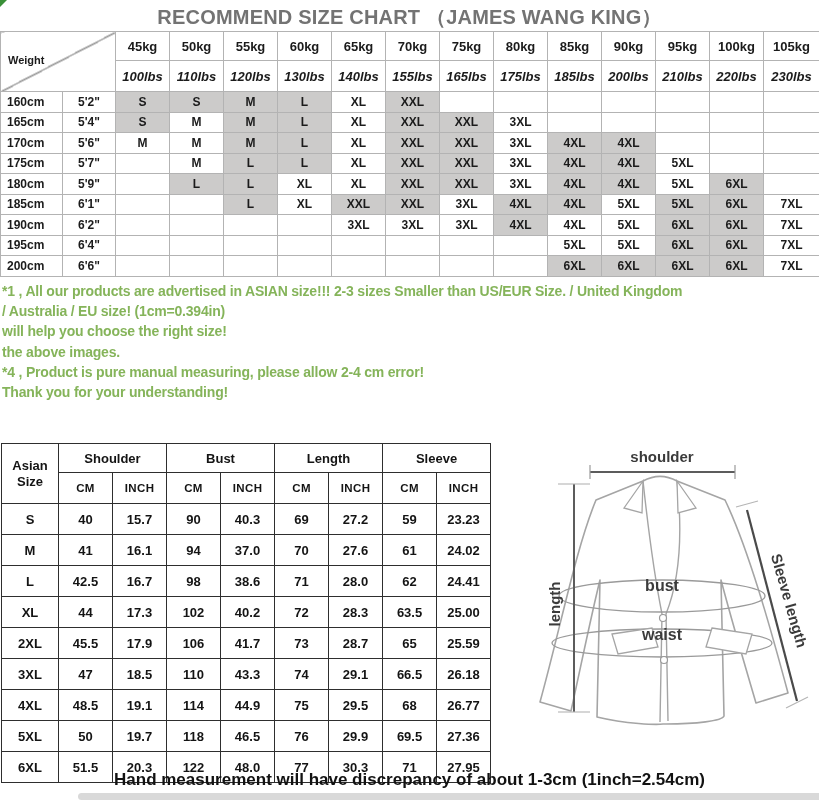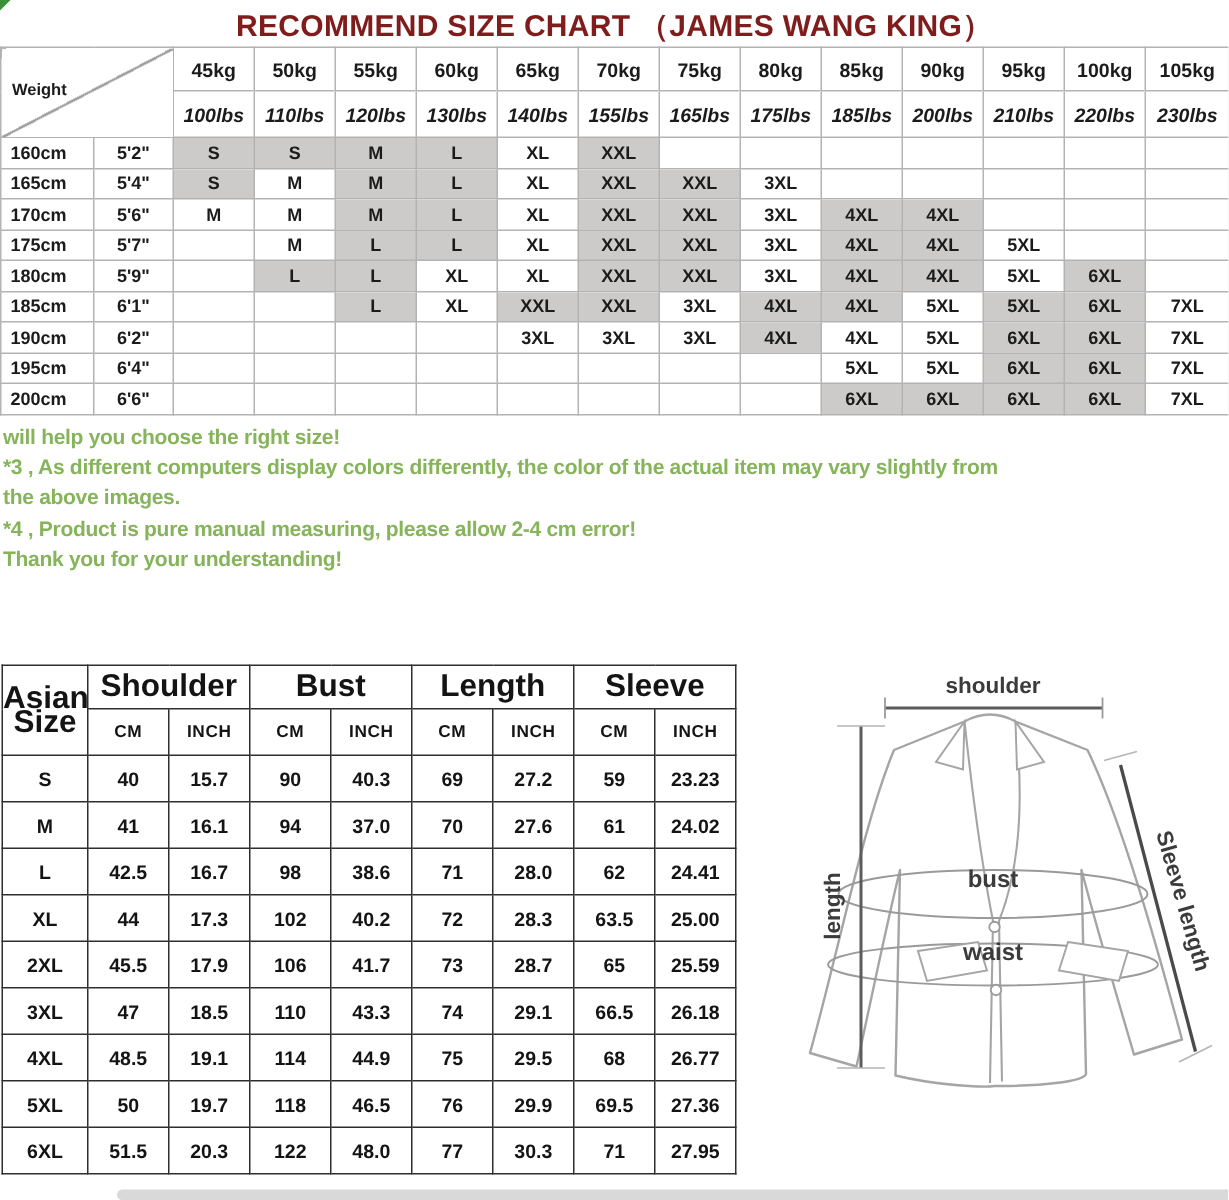--- a/index.html
+++ b/index.html
@@ -1,20 +1,20 @@
 <!DOCTYPE html>
 <html><head>
 <meta charset="utf-8">
 <style>
   html,body{margin:0;padding:0;background:#fff;}
   .wrap{position:relative;width:819px;height:800px;background:#fff;overflow:hidden;
         font-family:"Liberation Sans",sans-serif;}
   .tri{position:absolute;width:0;height:0;border-top:7px solid #3a9038;border-right:7px solid transparent;}
   .title{position:absolute;top:4px;left:0;right:0;text-align:center;
-         font-size:20px;font-weight:bold;color:#7f1d1d;letter-spacing:0.2px;}
+         font-size:20px;font-weight:bold;color:#737373;letter-spacing:0.2px;}
 
   
   table.matrix{position:absolute;top:31px;left:0;width:819px;border-collapse:collapse;table-layout:fixed;}
   .matrix th,.matrix td{border:1px solid #b3b3b3;padding:0;margin:0;text-align:center;
          font-weight:bold;color:#1b1b1b;font-size:12px;white-space:nowrap;overflow:hidden;background:#fff;}
   .matrix thead th{font-size:13px;}
   .matrix .kgrow th{height:28px;border-bottom:1px dashed #c2c2c2;}
   .matrix .lbsrow th{height:30px;font-style:italic;}
   .matrix tbody td{height:19.5px;}
   .matrix td.cm{text-align:left;padding-left:6px;}
@@ -25,21 +25,21 @@
   .corner .hlbl{position:absolute;left:14px;top:40px;font-size:13px;margin-top:44px;}
 
   
   .notes{position:absolute;top:281px;left:2px;width:816px;font-weight:bold;
          font-size:14px;line-height:20.2px;letter-spacing:-0.2px;}
 
   
   table.measure{position:absolute;top:443px;left:1px;width:489px;border-collapse:collapse;table-layout:fixed;}
   .measure th,.measure td{border:1px solid #2e2e2e;padding:0;text-align:center;background:#fff;
          font-weight:bold;color:#141414;white-space:nowrap;}
-  .measure tr.grprow th{height:28px;font-size:21px;}
+  .measure tr.grprow th{height:28px;font-size:13px;}
   .measure tr.subrow th{height:30px;font-size:11.5px;letter-spacing:0.4px;}
   .measure tbody th,.measure tbody td{height:30px;font-size:13px;}
   .measure th.acorner{font-size:14px;line-height:16px;}
 
   
   .footer{position:absolute;top:770px;left:0;right:0;text-align:center;
           font-size:17px;font-weight:bold;color:#121212;}
   .bottombar{position:absolute;top:793px;left:78px;right:0;height:7px;background:#d9d9d9;
           border-radius:4px 0 0 4px;}
 
@@ -262,22 +262,23 @@
           <td class="sz gray">6XL</td>
           <td class="sz gray">6XL</td>
           <td class="sz gray">6XL</td>
           <td class="sz gray">6XL</td>
           <td class="sz">7XL</td>
         </tr>
       </tbody>
   </table>
 
   <div class="notes" id="notes" style="color: rgb(133, 180, 90);">
+      <div class="note-line">*1 , All our products are advertised in ASIAN size!!! 2-3 sizes Smaller than US/EUR Size. / United Kingdom</div>
+      <div class="note-line">/ Australia / EU size! (1cm=0.394in)</div>
       <div class="note-line">will help you choose the right size!</div>
-      <div class="note-line">*3 , As different computers display colors differently, the color of the actual item may vary slightly from</div>
       <div class="note-line">the above images.</div>
       <div class="note-line">*4 , Product is pure manual measuring, please allow 2-4 cm error!</div>
       <div class="note-line">Thank you for your understanding!</div>
     </div>
 
   <table class="measure">
     <colgroup>
       <col style="width:57px">
       <col style="width:54px">
         <col style="width:54px">
@@ -446,15 +447,16 @@
 
     <line x1="247" y1="66" x2="297" y2="257" stroke="#4a4a4a" stroke-width="2.2"></line>
     <line x1="236" y1="63" x2="258" y2="57" stroke="#b5b5b5" stroke-width="1.1"></line>
     <line x1="286" y1="264" x2="308" y2="253" stroke="#b5b5b5" stroke-width="1.1"></line>
     <text x="284" y="158" font-size="15" text-anchor="middle" transform="rotate(74 284 158)">Sleeve length</text>
 
     <text x="162" y="147" font-size="16" text-anchor="middle">bust</text>
     <text x="162" y="196" font-size="16" text-anchor="middle">waist</text>
   </svg>
 
+  <div class="footer">Hand measurement will have discrepancy of about 1-3cm (1inch=2.54cm)</div>
   <div class="bottombar"></div>
 
 </div>
 
 </body></html>

